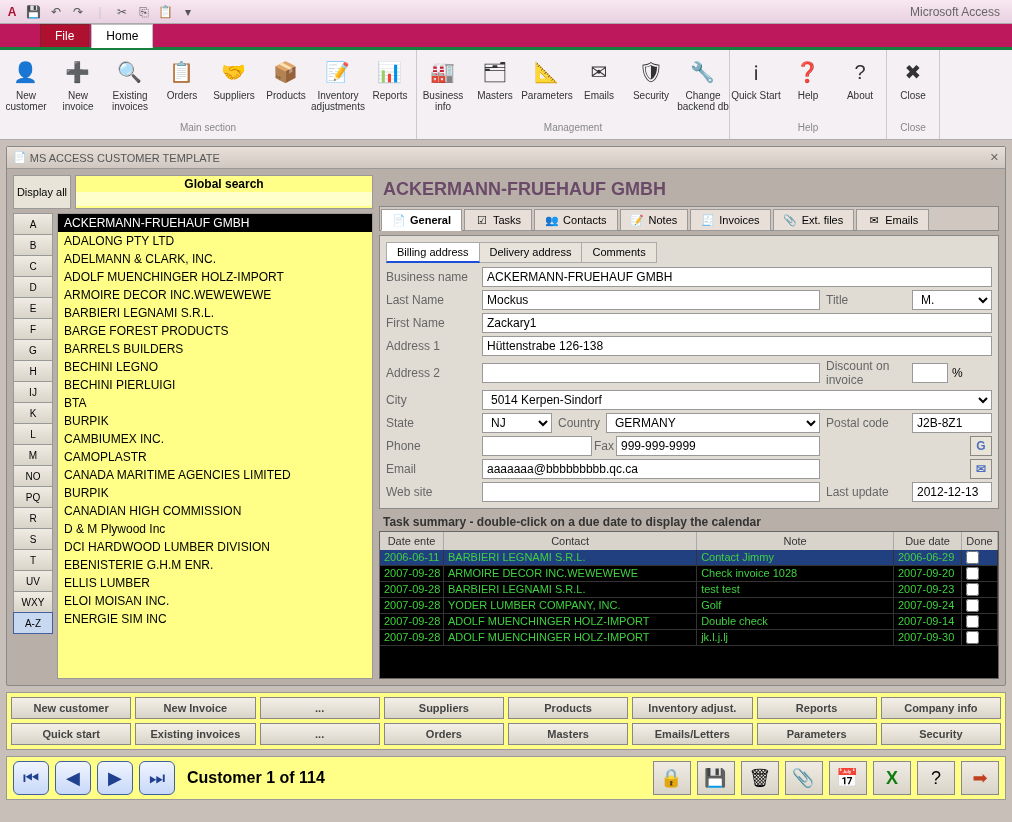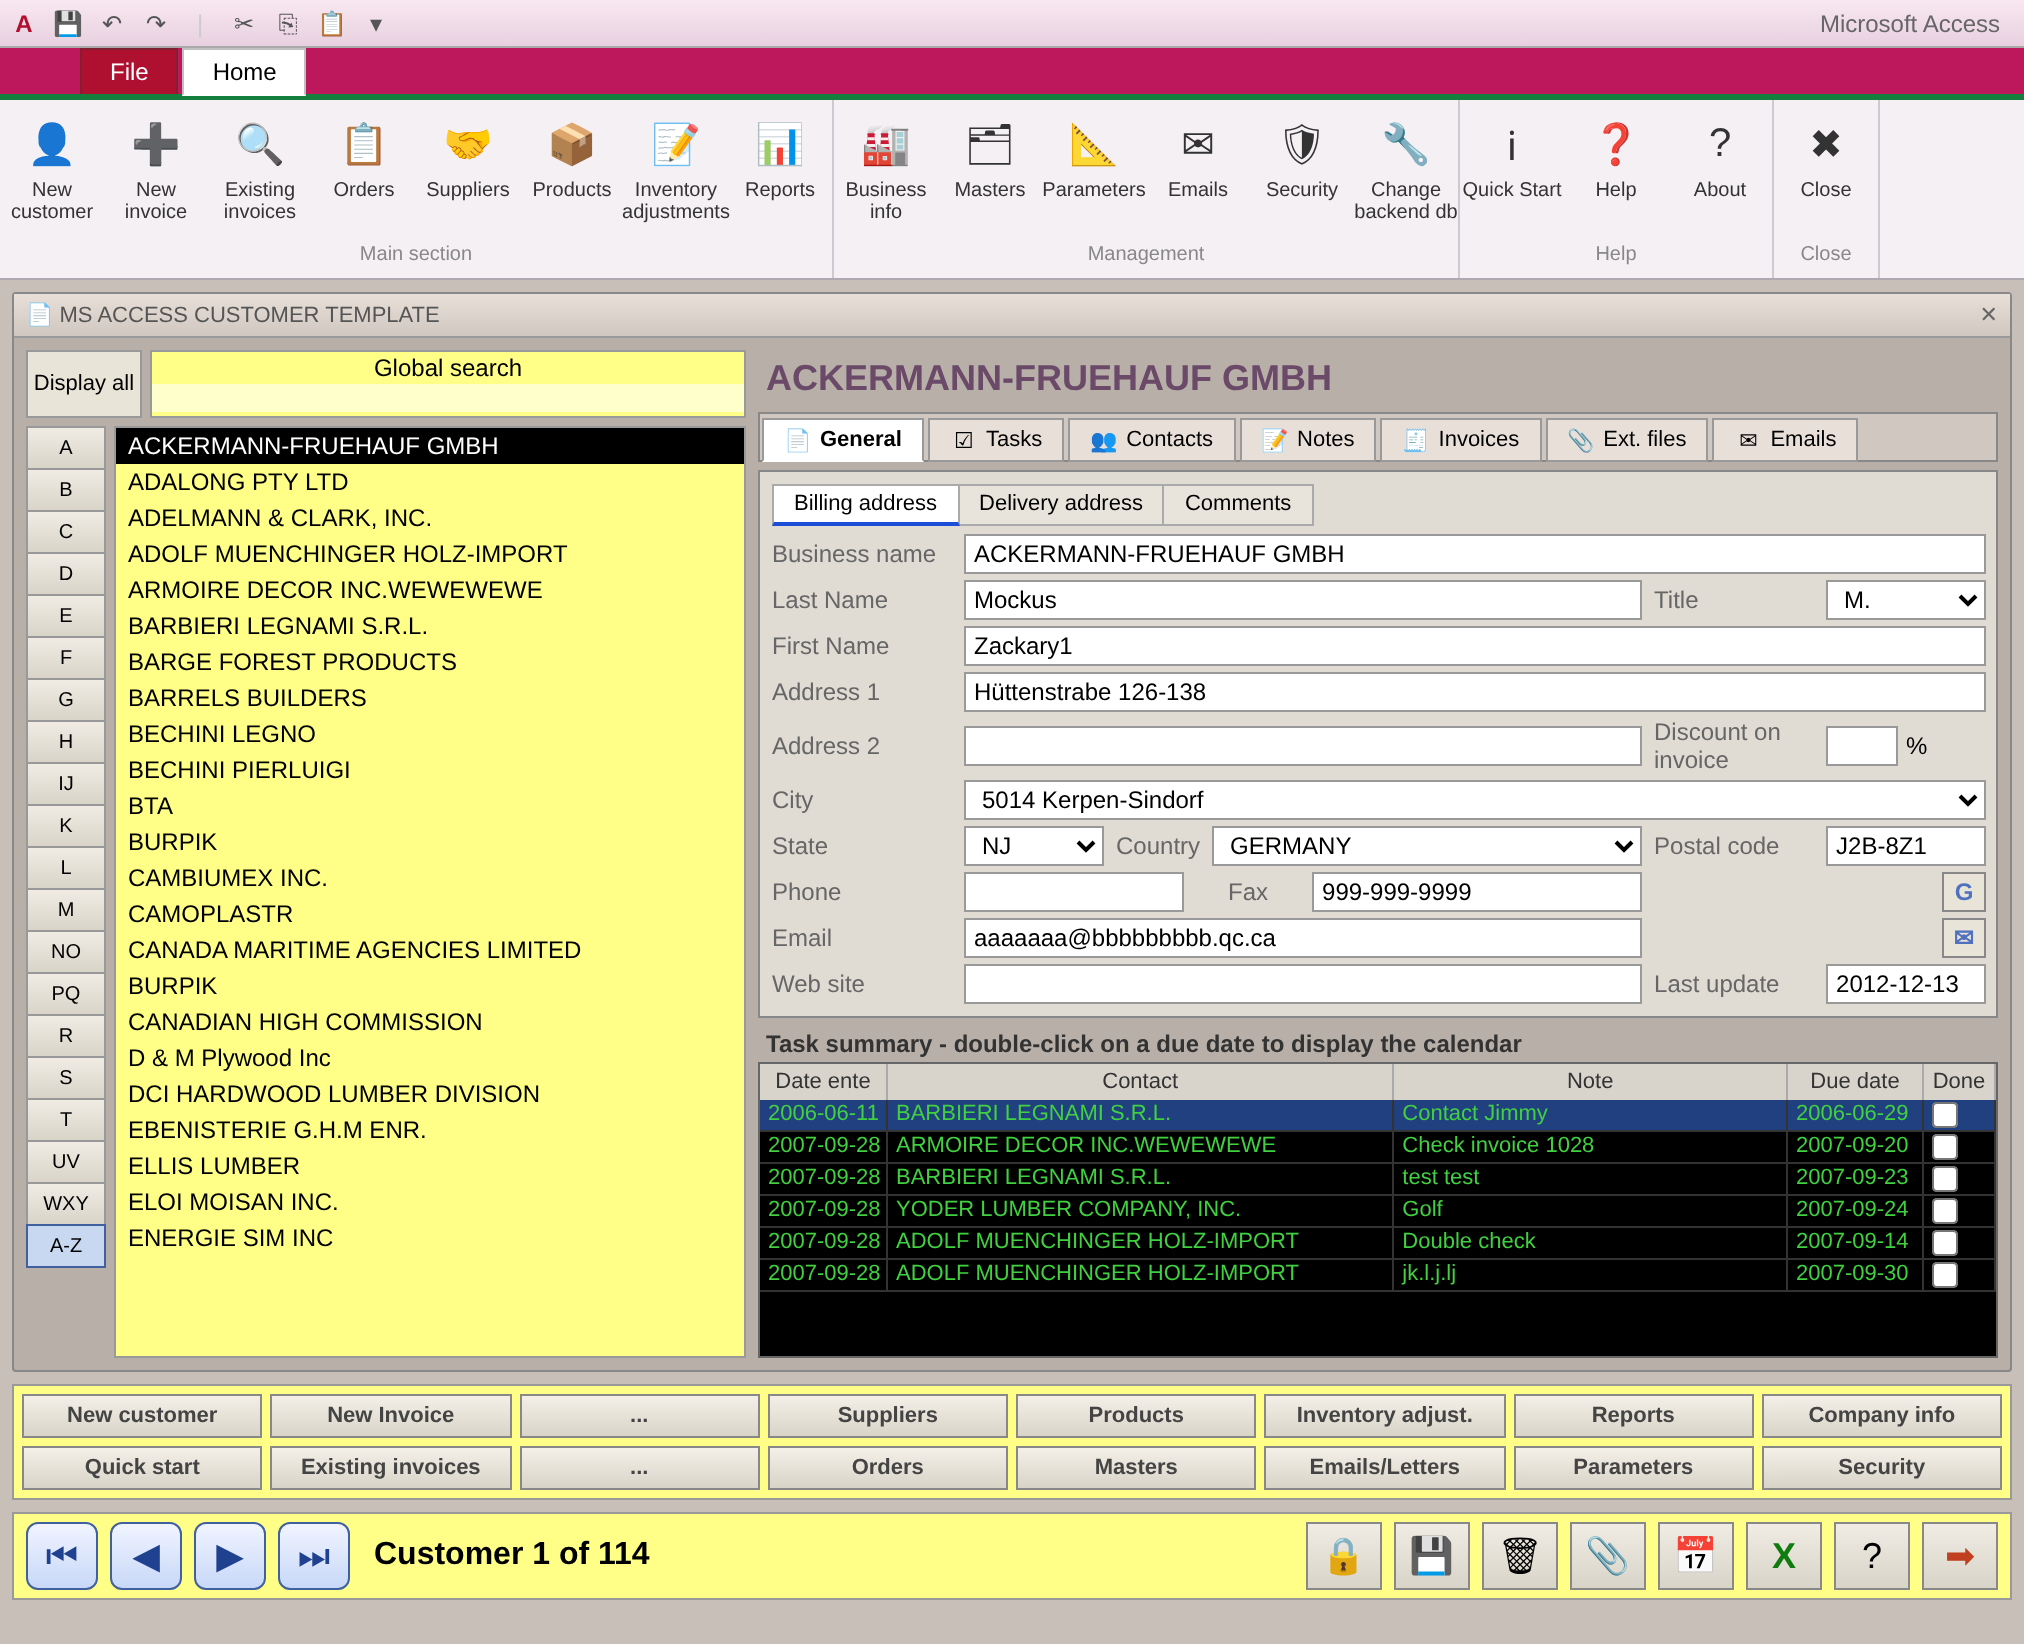--- a/index.html
+++ b/index.html
@@ -28,21 +28,21 @@
 .subwin { margin:6px; background:#b8b0a8; border:1px solid #888; height:540px; position:relative; border-radius:2px;}
 .subwin-title { height:22px; background:linear-gradient(#e8e0d8,#d0c8c0); display:flex; align-items:center; padding:0 6px; font-size:11px; color:#555; border-bottom:1px solid #999;}
 .subwin-title .xbtn { margin-left:auto; color:#666; cursor:pointer;}
 .subwin-body { padding:6px; display:flex; gap:6px; height:calc(100% - 22px);}
 
 
 .leftpanel { width:360px; display:flex; flex-direction:column; gap:4px;}
 .searchrow { display:flex; gap:4px; height:34px;}
 .displayall { width:58px; background:#e8e4d8; border:1px solid #999; font-size:11px; display:flex; align-items:center; justify-content:center; text-align:center; cursor:pointer; line-height:1.1;}
 .gsearch { flex:1; background:#ffff88; border:1px solid #999; display:flex; flex-direction:column; }
-.gsearch .lbl { font-weight:normal; font-size:12px; text-align:center; padding:1px 0;}
+.gsearch .lbl { font-weight:bold; font-size:12px; text-align:center; padding:1px 0;}
 .gsearch input { border:none; background:#ffffcc; height:14px; font-size:11px; padding:0 2px;}
 
 .listrow { display:flex; gap:4px; flex:1; min-height:0;}
 .azcol { width:40px; display:flex; flex-direction:column; gap:0;}
 .azbtn { height:22px; background:linear-gradient(#f0ece4,#d8d4c8); border:1px solid #999; font-size:10px; display:flex; align-items:center; justify-content:center; cursor:pointer; margin-bottom:-1px;}
 .azbtn.active { background:#c8d8f0; border:1px solid #4060a0;}
 .custlist { flex:1; background:#ffff88; border:1px solid #999; overflow-y:scroll; font-size:12px;}
 .custlist .item { padding:2px 6px; cursor:pointer; white-space:nowrap;}
 .custlist .item.sel { background:#000; color:#fff;}
 
@@ -342,21 +342,21 @@
           <label>State</label>
           <div style="display:flex;gap:6px;align-items:center;">
             <select style="width:70px;"><option>NJ</option></select>
             <label style="color:#666;">Country</label>
             <select style="flex:1;"><option>GERMANY</option></select>
           </div>
           <label>Postal code</label>
           <input value="J2B-8Z1" style="">
 
           <label>Phone</label>
-          <div style="display:flex;gap:22px;align-items:center;">
+          <div style="display:flex;gap:2px;align-items:center;">
             <input style="width: 110px;" value="">
             <label style="color:#666;">Fax</label>
             <input style="flex: 1 1 0%;" value="999-999-9999">
           </div>
           <div></div>
           <div style="display:flex;justify-content:flex-end;">
               <div class="minibtn">G</div>
             </div>
 
           <label>Email</label>

